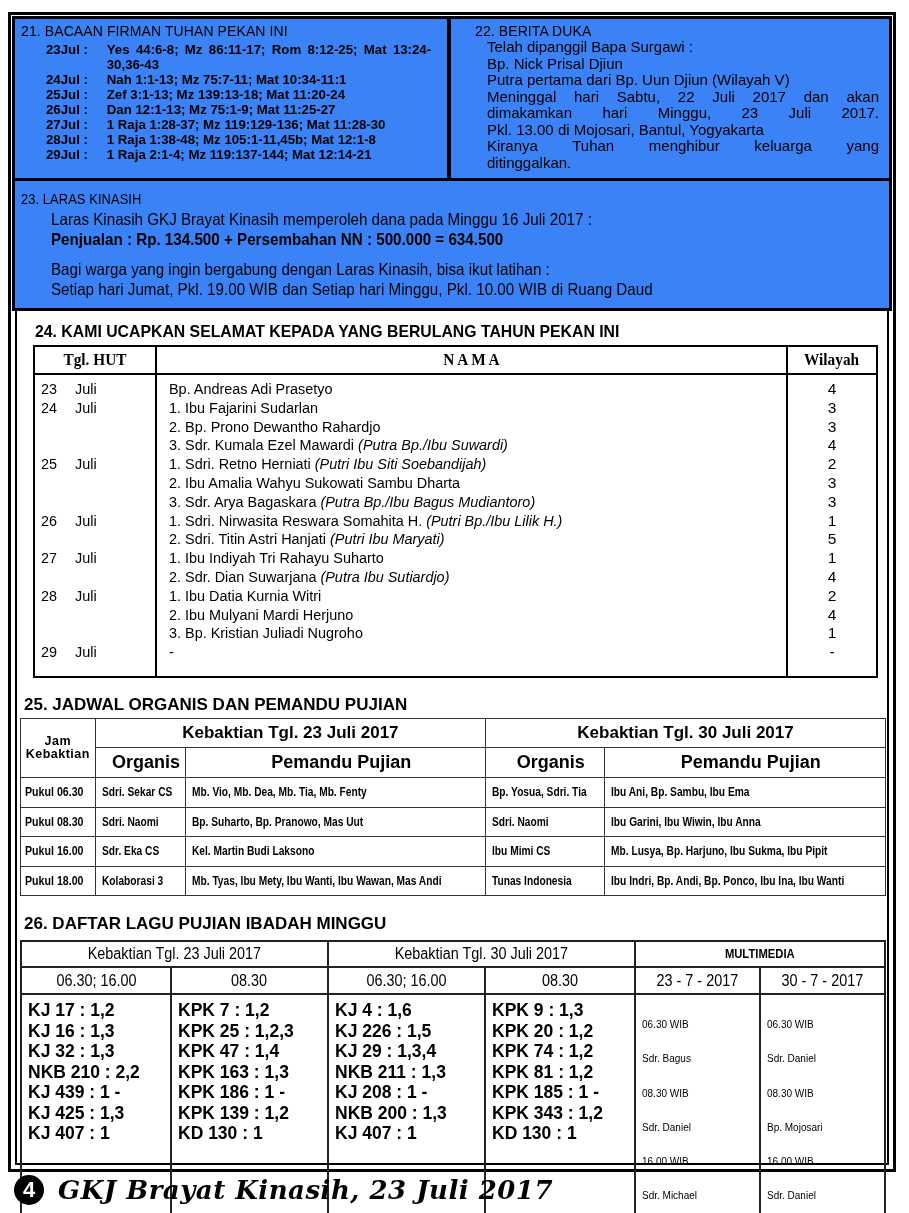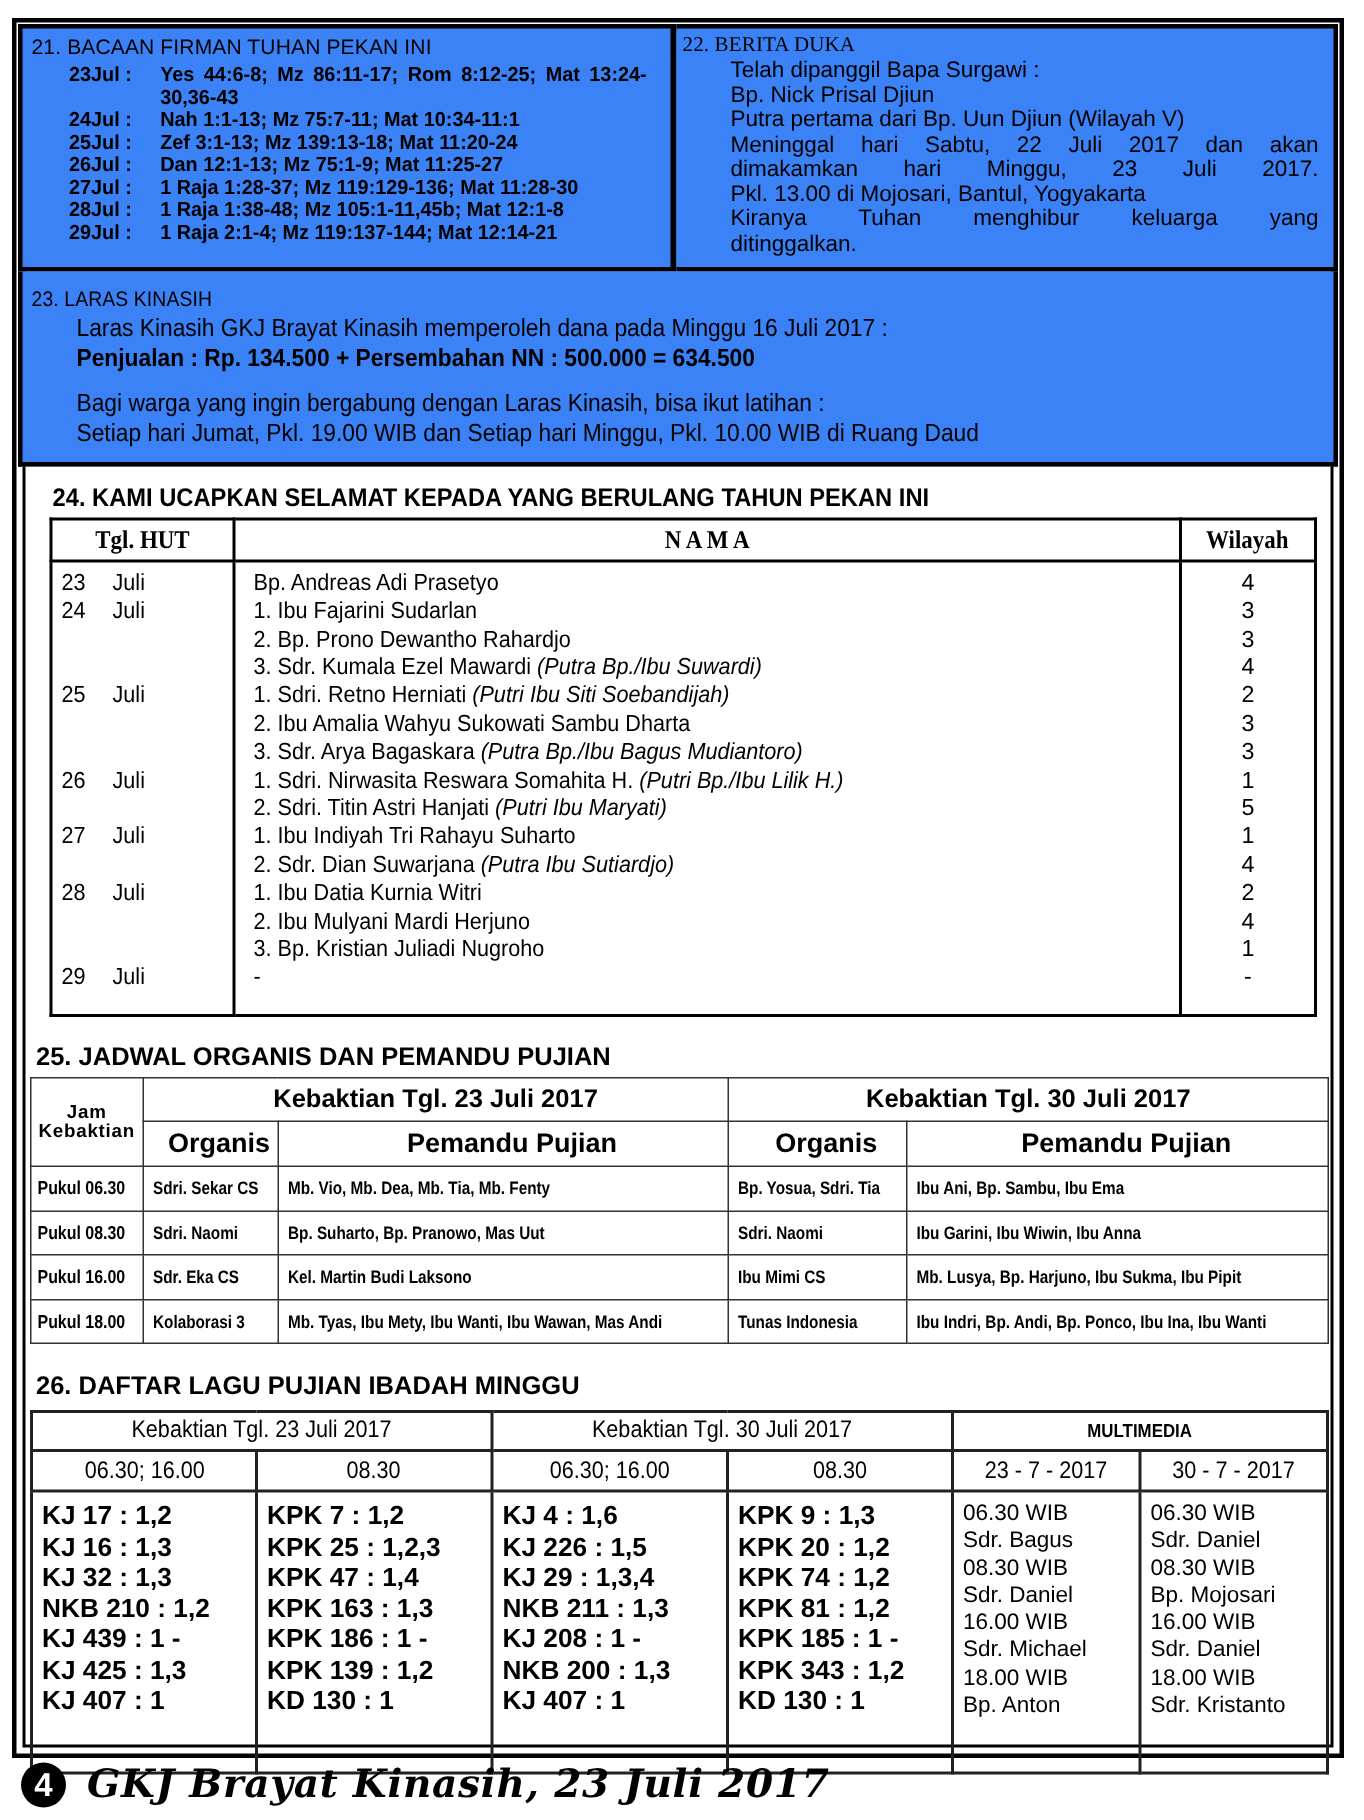--- a/index.html
+++ b/index.html
@@ -27,21 +27,21 @@
 
   
   #sec21 .sec-title-sm { position: absolute; left: 6px; top: 4px; }
   .reading-list { position: absolute; left: 31px; top: 23px; right: 8px; font-size: 13.5px; line-height: 15px; font-weight: bold; font-family: "Liberation Sans", sans-serif; transform: scaleX(0.98); transform-origin: left; }
   .reading-row { display: flex; white-space: nowrap; }
   .reading-day { width: 62px; flex: none; }
   .reading-text { flex: 1; white-space: normal; }
   .reading-row.first .reading-text { text-align: justify; }
 
   
-  #sec22 .sec-title-sm { position: absolute; left: 4px; top: 4px; font-family: Liberation Serif, serif; }
+  #sec22 .sec-title-sm { position: absolute; left: 24px; top: 4px; }
   .duka-body { position: absolute; left: 36px; top: 20px; right: 10px; font-size: 15px; line-height: 16.5px; }
   .duka-body .line { display: block; }
   .duka-body .justify { text-align: justify; text-align-last: justify; }
 
   
   #sec23 .sec-title-sm { position: absolute; left: 6px; top: 10px; font-size: 14px; transform: scaleX(0.92); transform-origin: left; }
   .laras { position: absolute; left: 36px; top: 28px; right: 10px; font-size: 16.5px; line-height: 20px; transform: scaleX(0.92); transform-origin: left; white-space: nowrap; }
   .laras .bold { font-weight: bold; font-size: 16.5px; }
   .laras .gap { height: 10px; }
 
@@ -74,21 +74,21 @@
 
   
   #sec26-title { position: absolute; left: 24px; top: 914px; font-size: 17px; font-weight: bold; }
   #lagu-table { position: absolute; left: 20px; top: 940px; width: 866px; }
   #lagu-table th, #lagu-table td { border: 2px solid #222; }
   #lagu-table .h-main { font-size: 16px; font-weight: normal; height: 26px; }
   #lagu-table .h-mm { font-size: 12.5px; font-weight: bold; }
   #lagu-table .h-sub { font-size: 16px; font-weight: normal; height: 27px; }
   #lagu-table td { vertical-align: top; padding: 5px 0 0 6px; height: 188px; }
   .song { display: block; font-size: 17.5px; font-weight: bold; line-height: 20.5px; white-space: nowrap; }
-  .mm { display: block; font-size: 15px; line-height: 18.3px; white-space: nowrap; }
+  .mm { display: block; font-size: 10px; line-height: 18.3px; white-space: nowrap; margin-top: 16px; }
   #lagu-table .hn { display: inline-block; transform: scaleX(0.9); }
 
   
   .footer { position: absolute; left: 14px; top: 1175px; height: 30px; display: flex; align-items: center; }
   .page-num { width: 30px; height: 30px; border-radius: 50%; background: #000; color: #fff; font-weight: bold; font-size: 22px; display: flex; align-items: center; justify-content: center; }
   .footer-title { margin-left: 14px; font-family: "DejaVu Serif", serif; font-style: italic; font-weight: bold; font-size: 26px; letter-spacing: 0.5px; }
 </style>
 </head>
 <body>
 
@@ -284,21 +284,21 @@
       <th class="h-sub" style="width:125px"><span class="hn">23 - 7 - 2017</span></th>
       <th class="h-sub"><span class="hn">30 - 7 - 2017</span></th>
     </tr>
   </thead>
   <tbody>
     <tr>
       <td>
         <span class="song">KJ 17 : 1,2</span>
           <span class="song">KJ 16 : 1,3</span>
           <span class="song">KJ 32 : 1,3</span>
-          <span class="song">NKB 210 : 1,2</span>
+          <span class="song">NKB 210 : 2,2</span>
           <span class="song">KJ 439 : 1 -</span>
           <span class="song">KJ 425 : 1,3</span>
           <span class="song">KJ 407 : 1</span>
       </td>
       <td>
         <span class="song">KPK 7 : 1,2</span>
           <span class="song">KPK 25 : 1,2,3</span>
           <span class="song">KPK 47 : 1,4</span>
           <span class="song">KPK 163 : 1,3</span>
           <span class="song">KPK 186 : 1 -</span>

